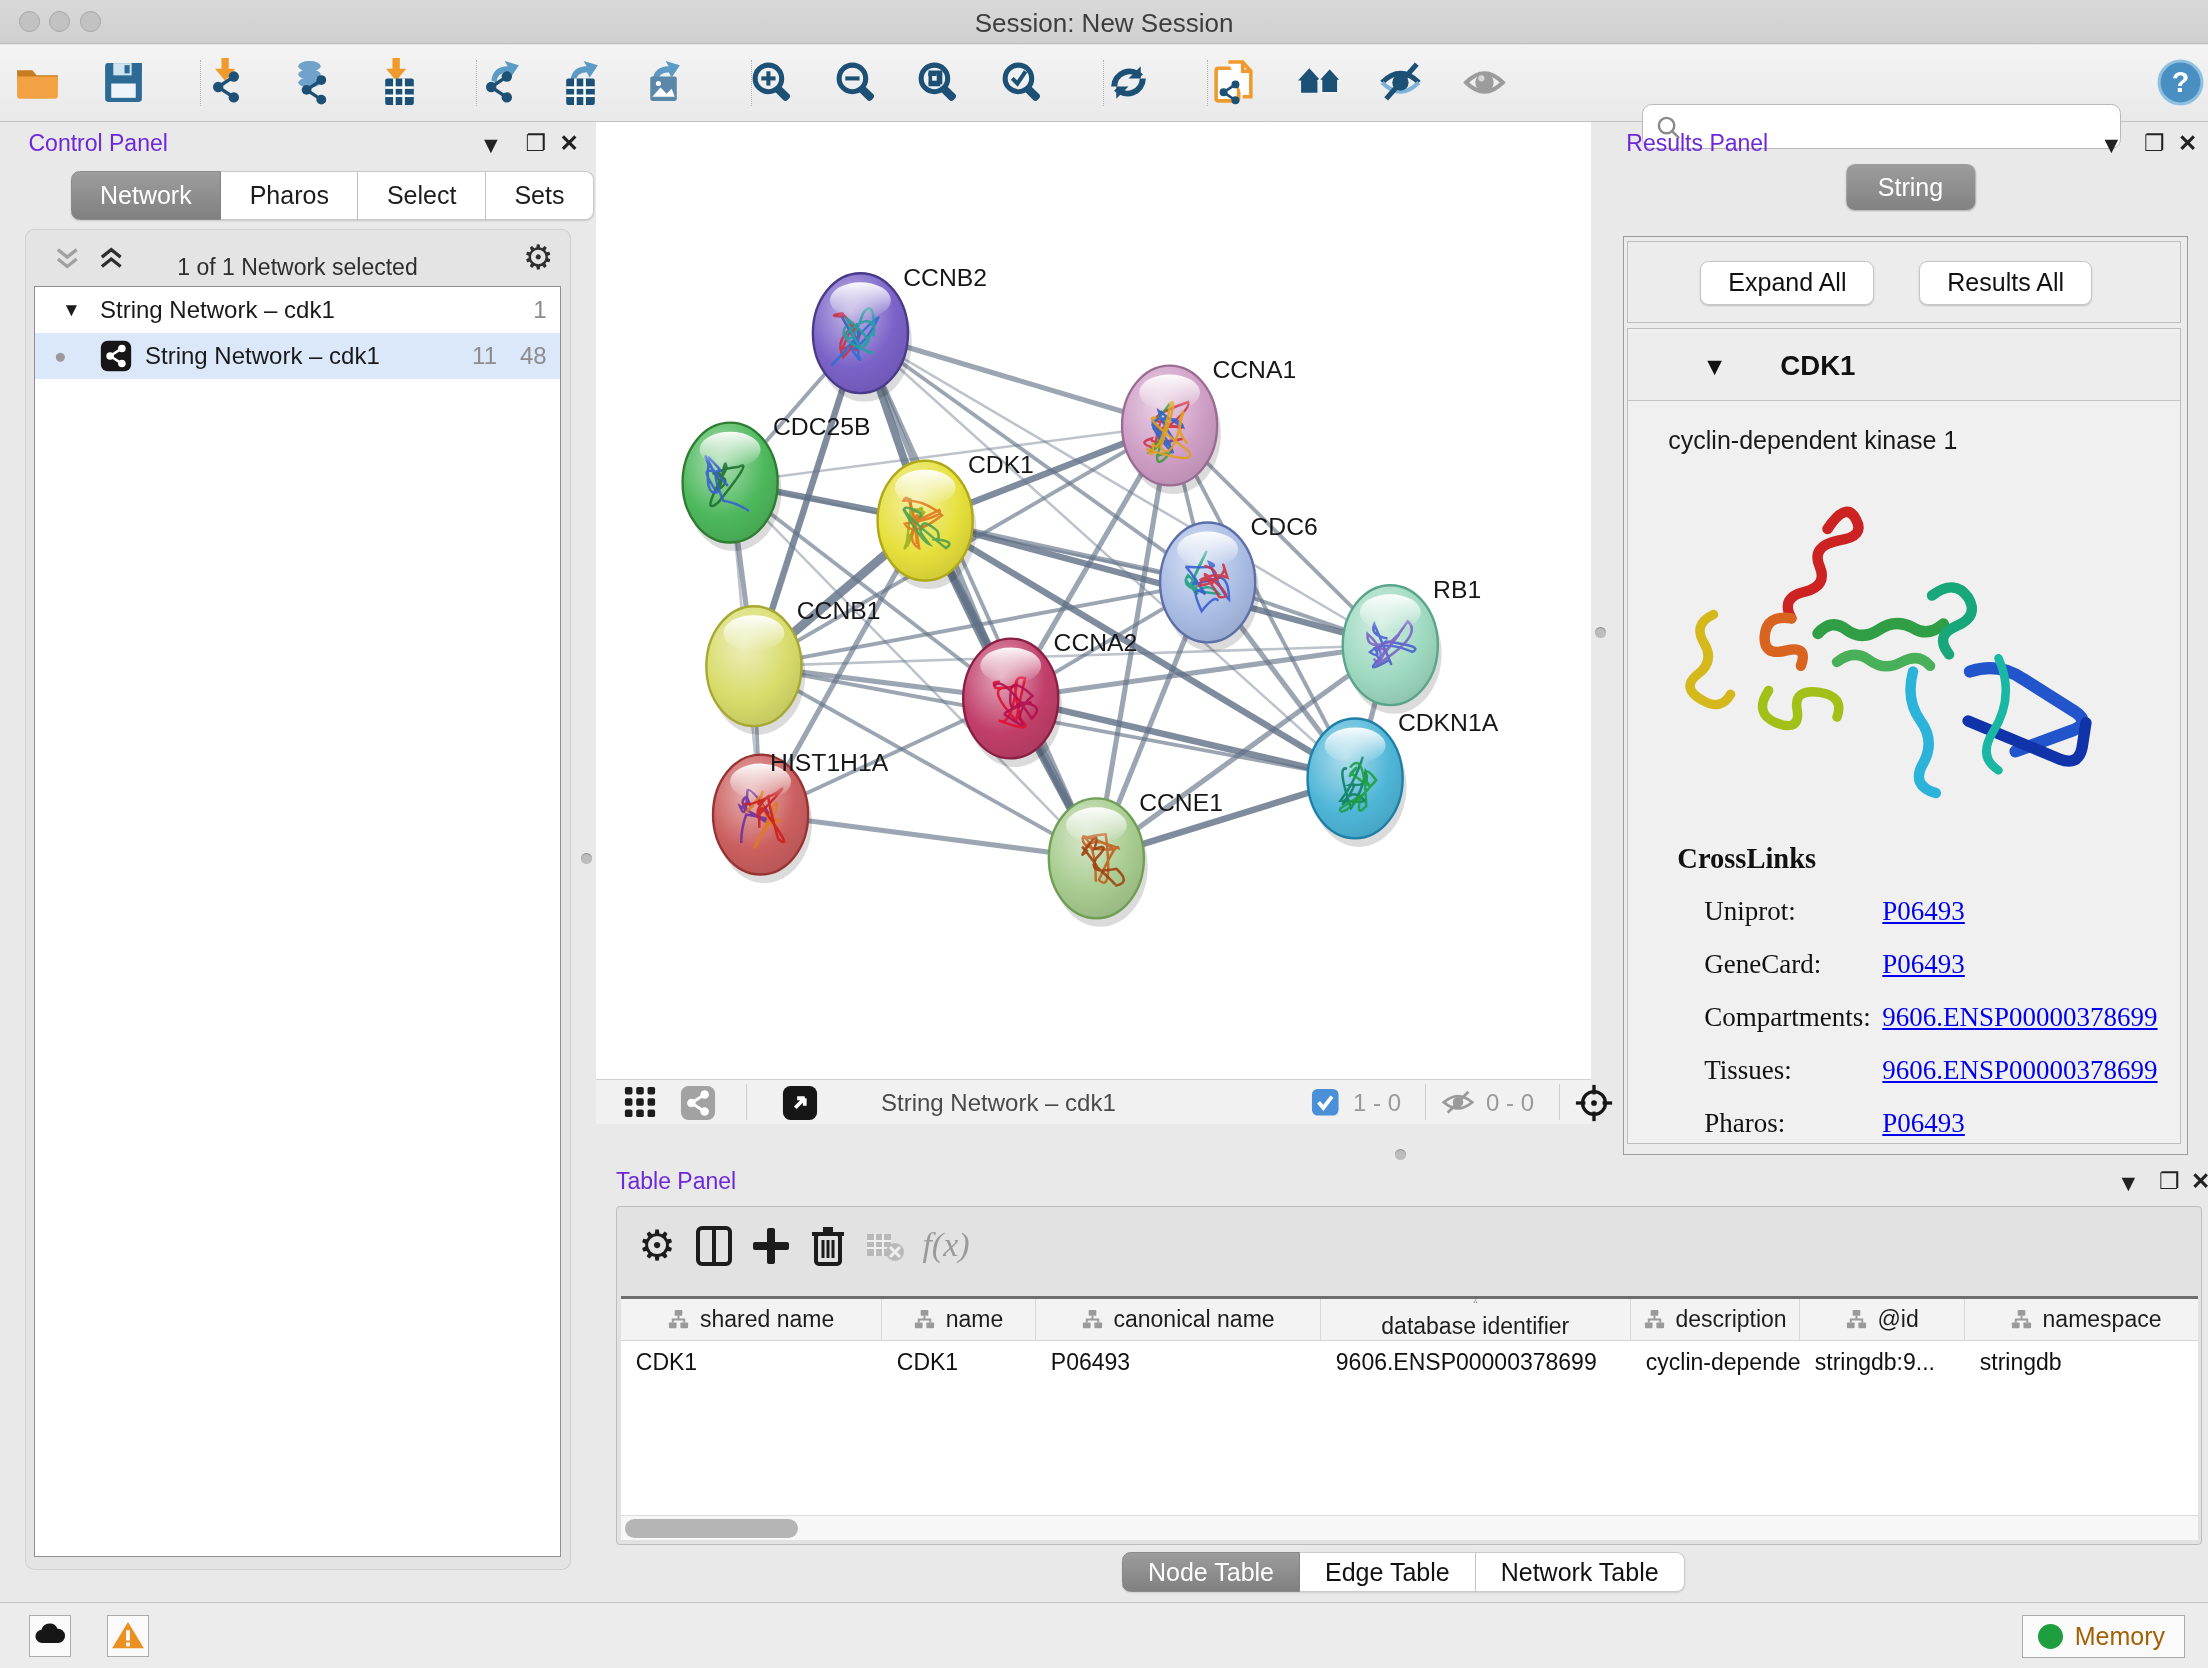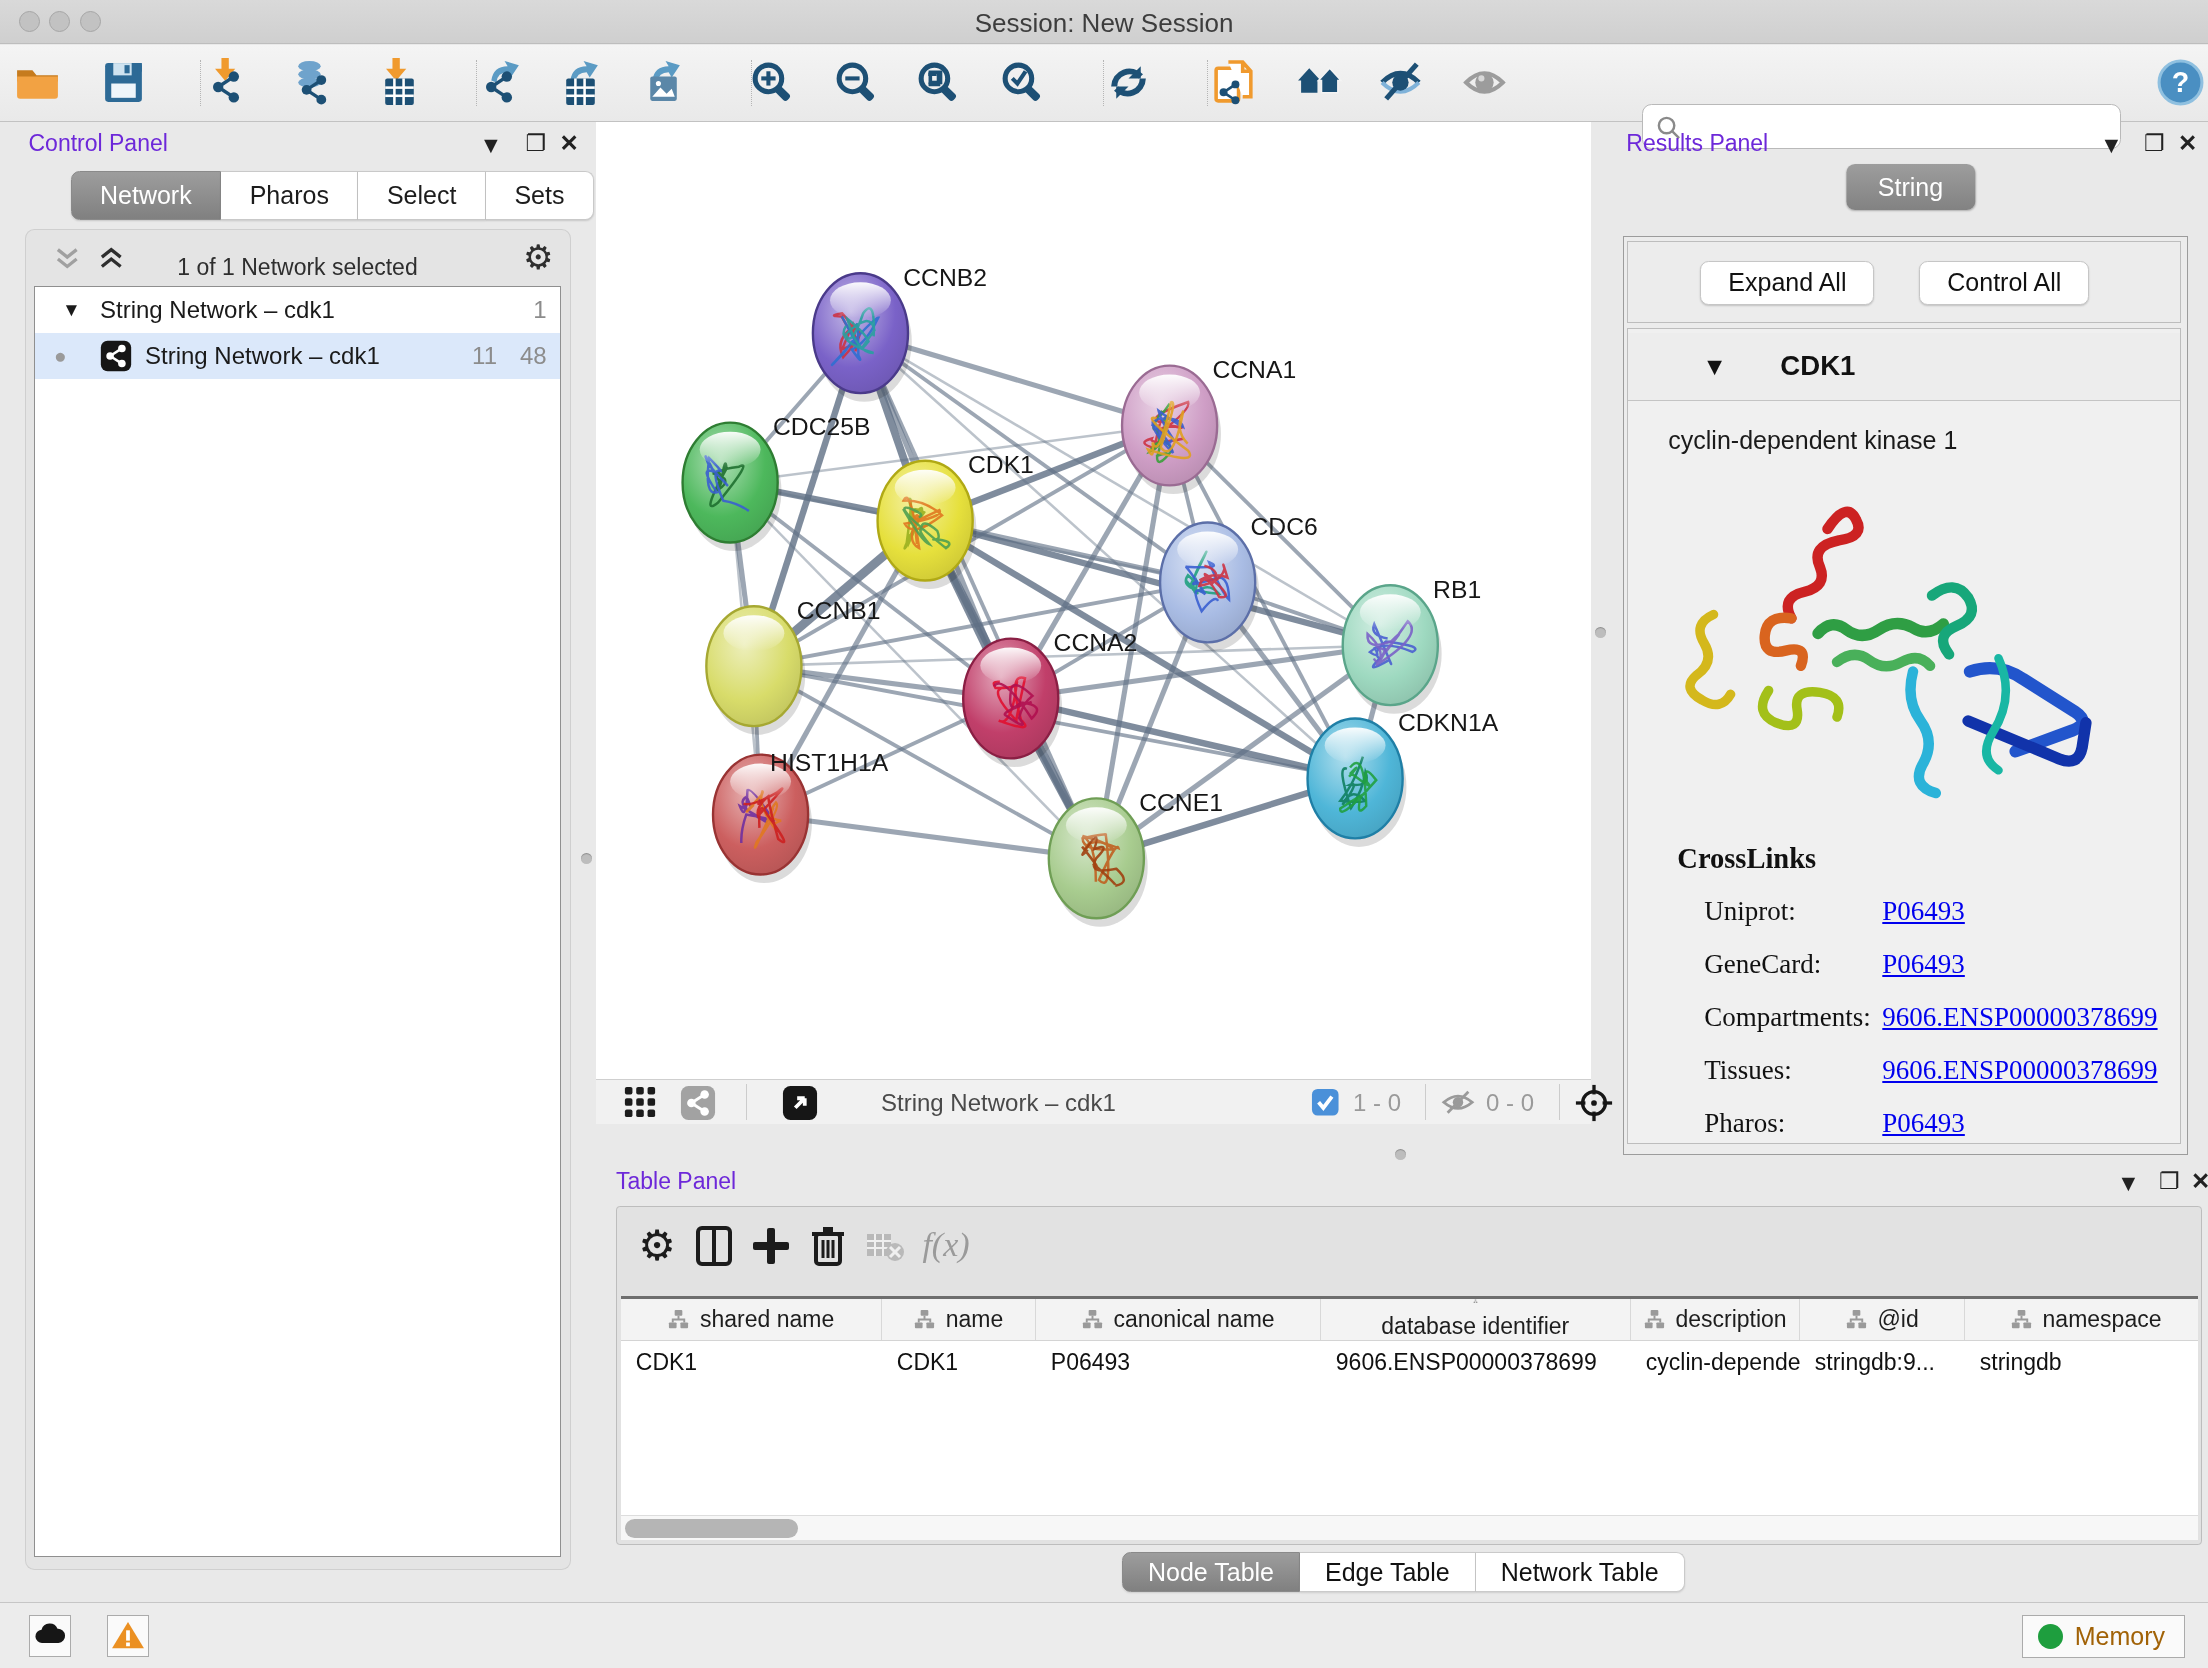--- a/index.html
+++ b/index.html
@@ -664,21 +664,21 @@
 
   <div class="results-panel">
     <div class="panel-title" style="left:13.3px; top:7.6px">Results Panel</div>
     <div class="panel-ctrl" style="left:487px; top:9.5px">▼</div>
     <div class="panel-ctrl" style="left:531px; top:7.6px">❐</div>
     <div class="panel-ctrl" style="left:565px; top:7.6px; font-weight:bold">✕</div>
     <div class="rp-tab">String</div>
     <div class="rp-box">
       <div class="rp-btnbox">
         <button class="rp-btn" style="left:72px">Expand All</button>
-        <button class="rp-btn" style="left:291px">Control All</button>
+        <button class="rp-btn" style="left:291px">Results All</button>
       </div>
       <div class="rp-tree">
         <div class="rp-entry-hdr">
           <span class="rp-entry-tri">▼</span>
           <span class="rp-entry-name">CDK1</span>
         </div>
         <div class="rp-desc">cyclin-dependent kinase 1</div>
         <svg class="rp-ribbon" width="418" height="361" viewBox="0 0 440 380">
           <g fill="none" stroke-linecap="round">
             <path d="M150 60 q20 -30 30 -10 q10 18 -18 22 q-30 6 -20 28 q8 20 -16 26 q-26 6 -14 28" stroke="#cc2222" stroke-width="11"></path>

